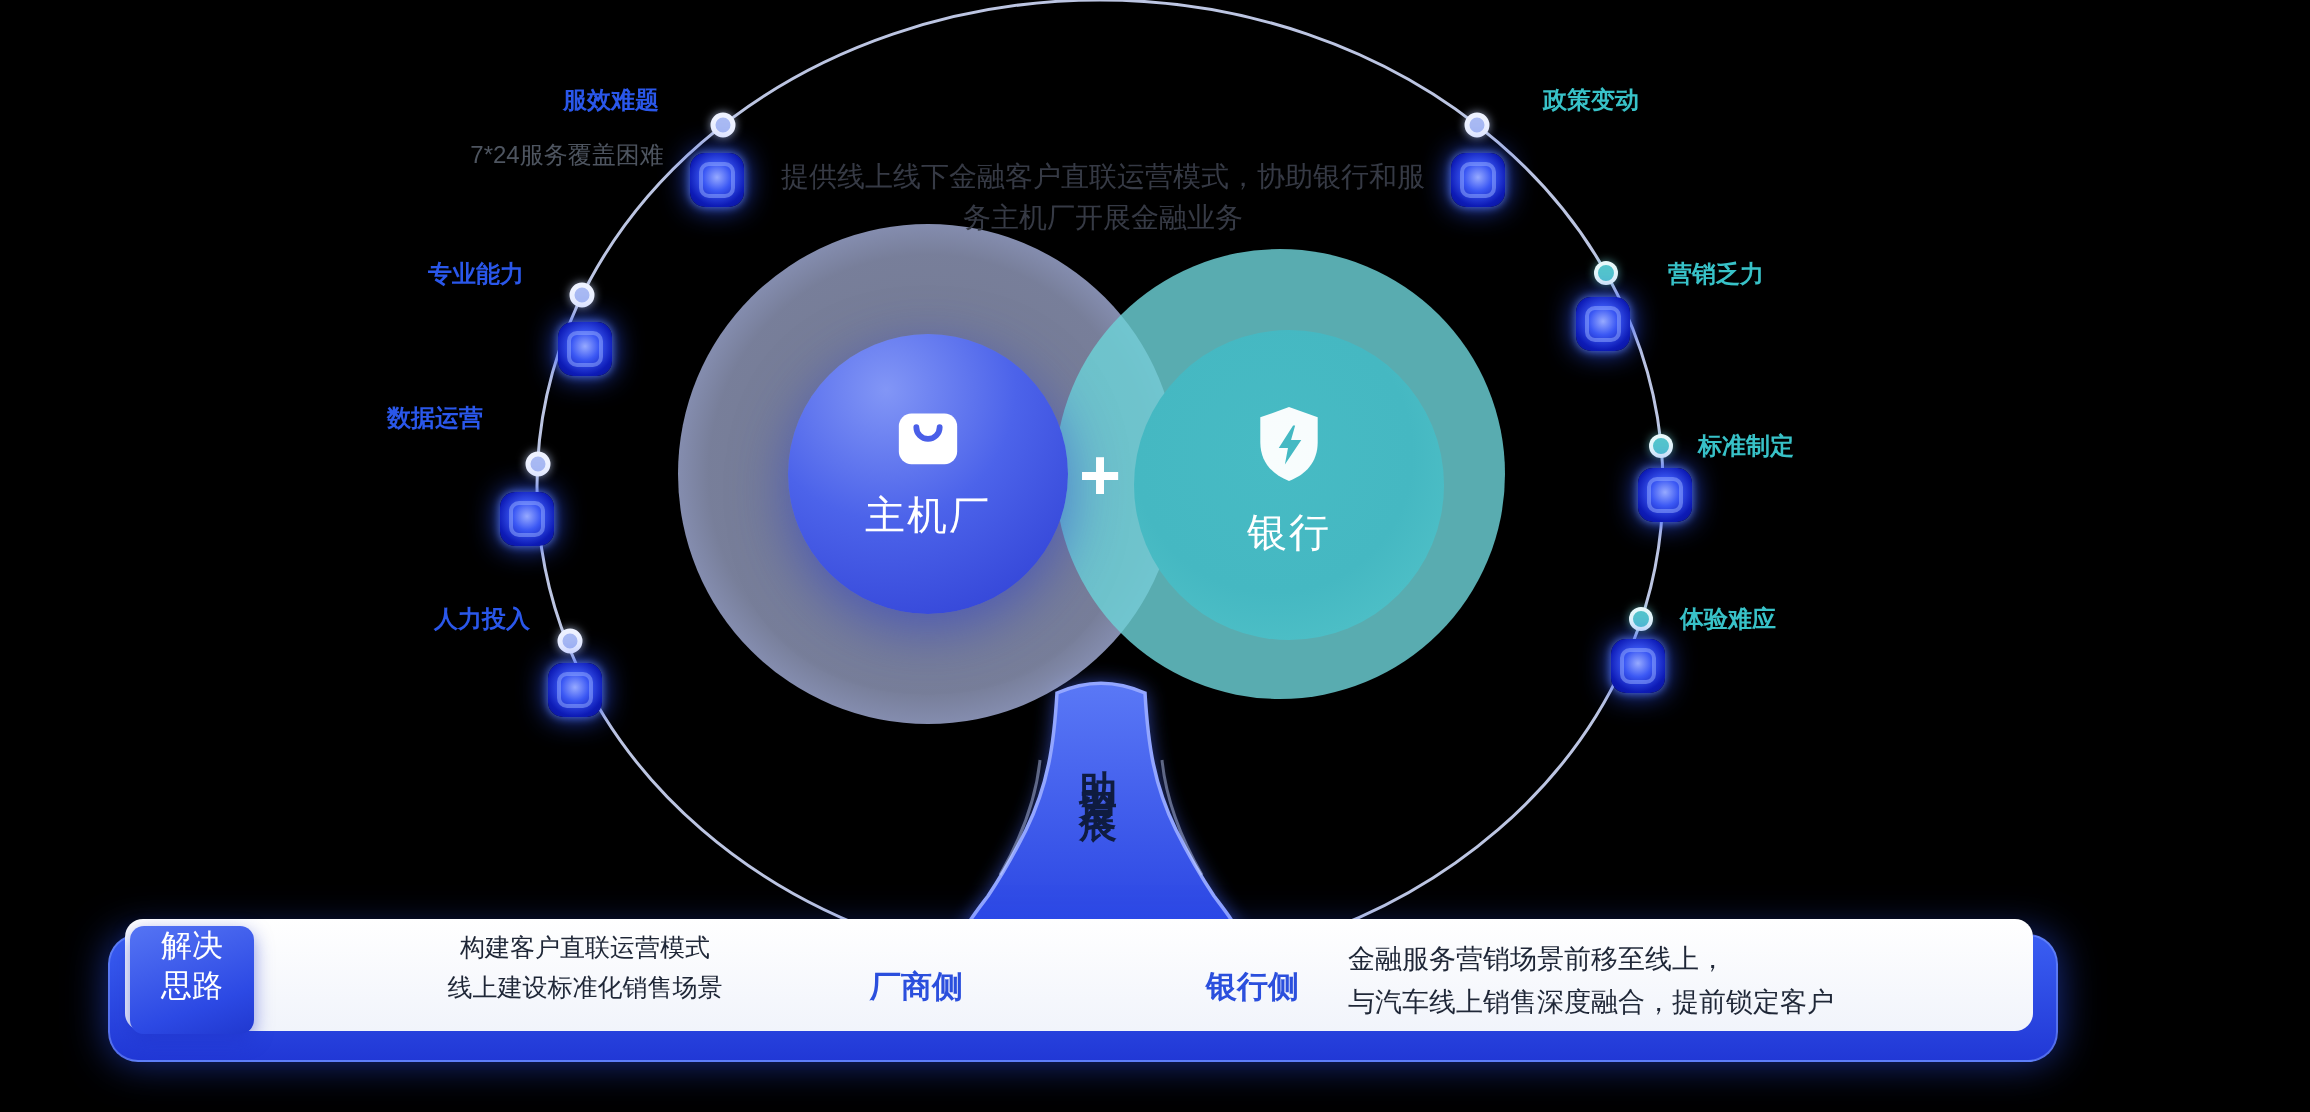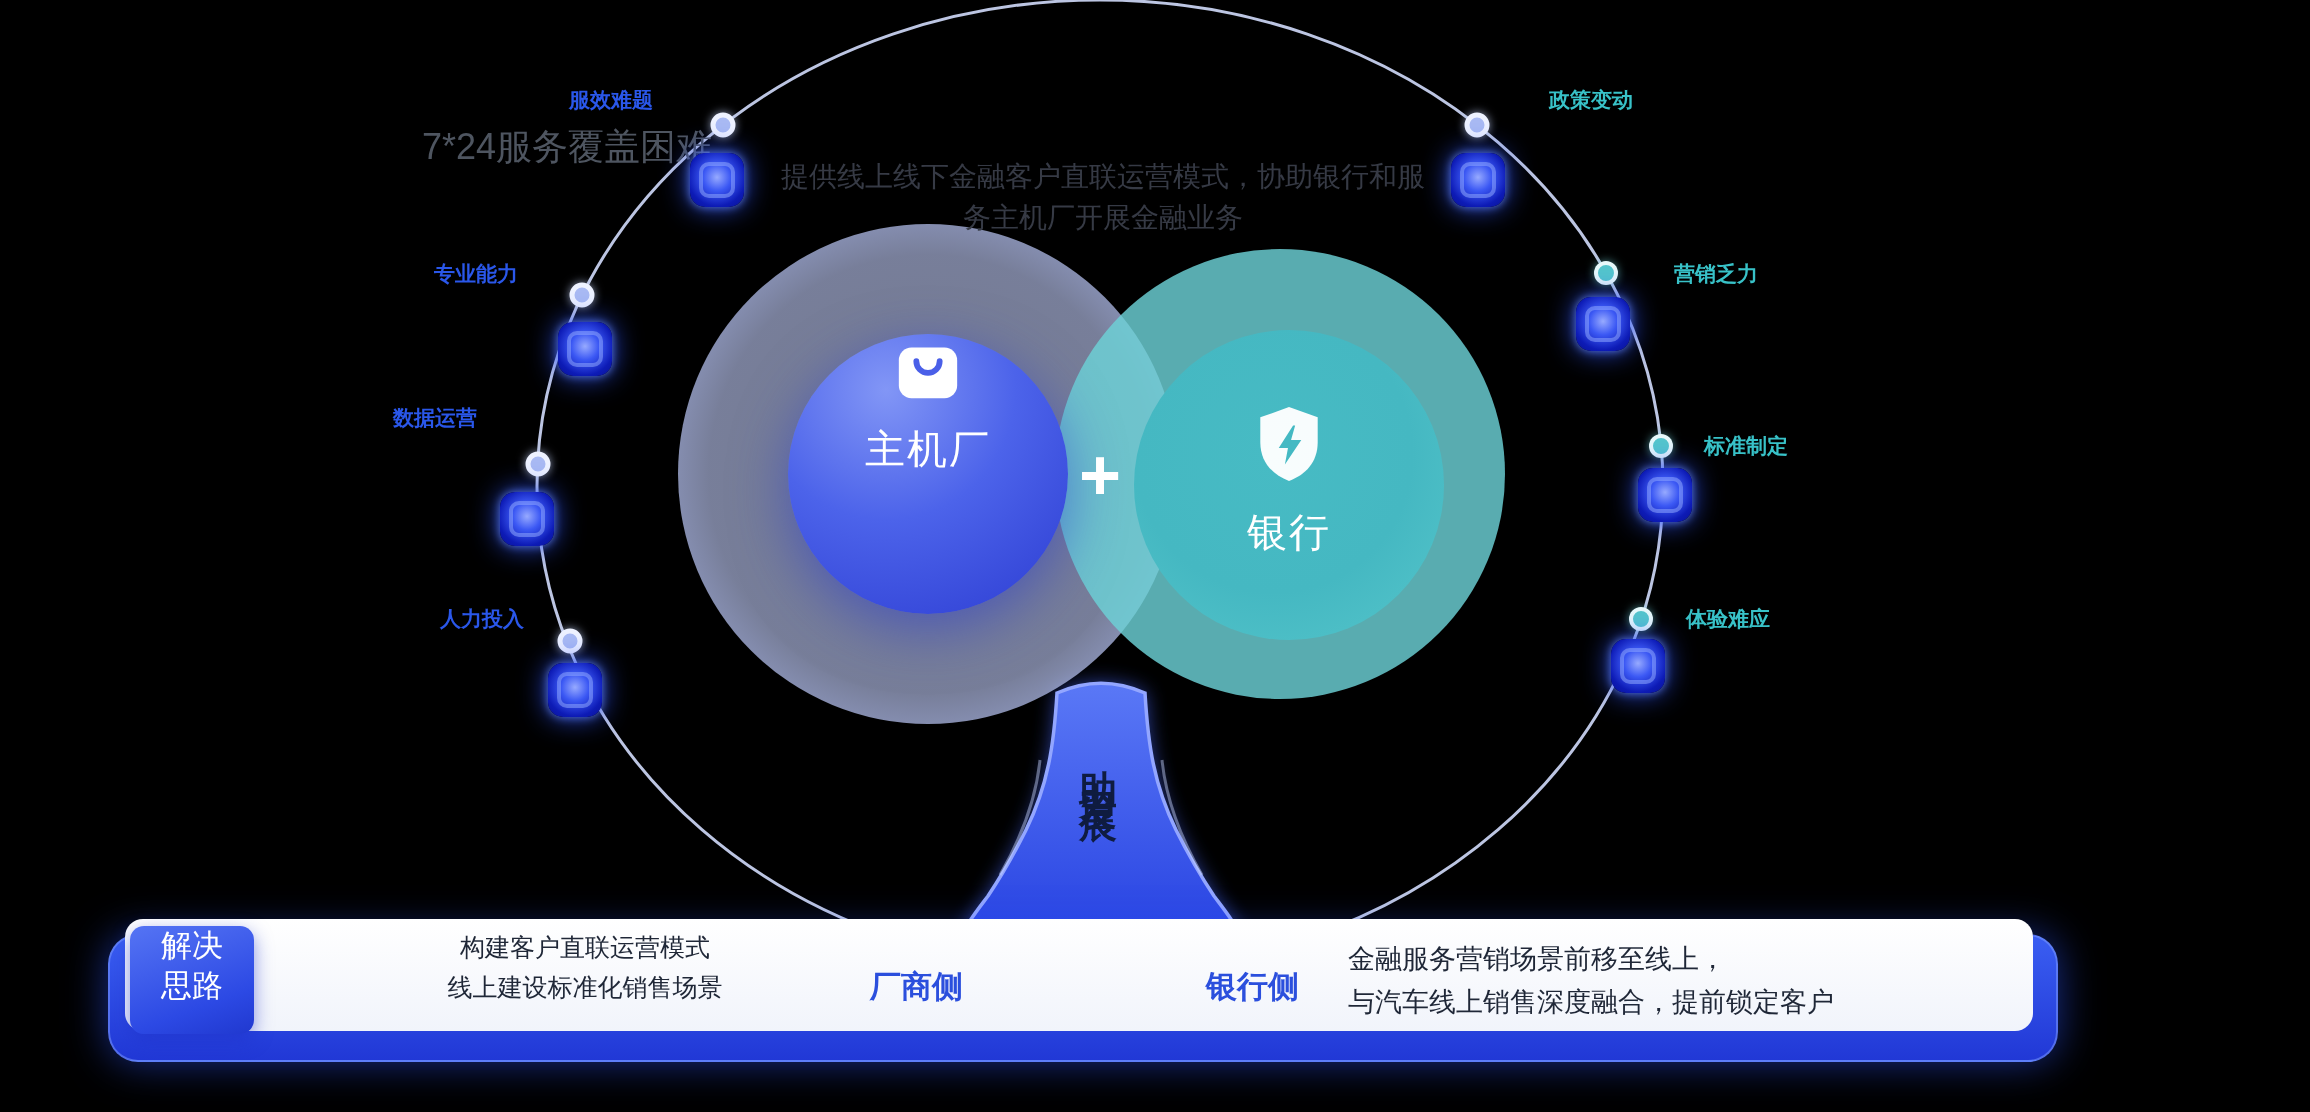--- a/index.html
+++ b/index.html
@@ -13,36 +13,36 @@
   .halo-left{position:absolute;left:678px;top:224px;width:500px;height:500px;border-radius:50%;
     background:radial-gradient(circle, rgba(197,207,248,.58) 0%, rgba(193,204,248,.62) 62%, rgba(182,195,246,.80) 80%, rgba(168,184,242,.38) 100%);z-index:2;}
   .teal-outer{position:absolute;left:1055px;top:249px;width:450px;height:450px;border-radius:50%;
     background:rgba(109,210,215,.82);z-index:3;}
   .teal-inner{position:absolute;left:1134px;top:330px;width:310px;height:310px;border-radius:50%;
     background:radial-gradient(circle at 45% 40%, #47bbc4 0%, #45b8c2 55%, #55c6cb 100%);z-index:4;
     display:flex;flex-direction:column;align-items:center;justify-content:center;gap:20px;padding-bottom:8px;box-sizing:border-box;}
   .blue-inner{position:absolute;left:788px;top:334px;width:280px;height:280px;border-radius:50%;
     background:radial-gradient(circle at 35% 20%, #8296f6 0%, #4c63ea 45%, #2c3cd2 100%);
     box-shadow:0 16px 55px rgba(43,62,208,.55);z-index:5;
-    display:flex;flex-direction:column;align-items:center;gap:18px;padding-bottom:6px;box-sizing:border-box;}
+    display:flex;flex-direction:column;align-items:center;justify-content:center;gap:18px;padding-bottom:6px;box-sizing:border-box;}
   .circle-label{color:#fff;font-size:40px;font-weight:500;letter-spacing:2px;}
   .plus{position:absolute;left:1100px;top:478px;transform:translate(-50%,-54%);color:#fff;
         font-size:72px;font-weight:bold;z-index:6;}
 
   
   .pills{position:absolute;left:1103px;top:92px;transform:translateX(-50%);display:flex;gap:30px;z-index:6;}
   .pill{background:#3dacb7;color:#fff;font-size:27px;padding:9px 28px;border-radius:26px;white-space:nowrap;}
   .desc{position:absolute;left:1103px;top:157px;transform:translateX(-50%);width:960px;text-align:center;
         font-size:28px;line-height:1.45;color:#363a45;font-weight:500;z-index:6;}
 
   
-  .side-label{position:absolute;transform:translate(-50%,-50%);font-weight:bold;font-size:21px;white-space:nowrap;z-index:6;}
+  .side-label{position:absolute;transform:translate(-50%,-50%);font-weight:bold;font-size:24px;white-space:nowrap;z-index:6;}
   .side-label.blue{color:#2a57ea;}
   .side-label.teal{color:#38c2c8;}
-  .sub-label{position:absolute;transform:translate(-50%,-50%);font-size:36px;color:#4e5560;font-weight:500;white-space:nowrap;z-index:6;}
+  .sub-label{position:absolute;transform:translate(-50%,-50%);font-size:24px;color:#4e5560;font-weight:500;white-space:nowrap;z-index:6;margin-top:8px;}
   .dot{position:absolute;transform:translate(-50%,-50%);border-radius:50%;z-index:6;}
   .dot.blue{width:15px;height:15px;border:5px solid #eef2ff;background:#a9baf3;box-shadow:0 0 10px rgba(200,215,255,.7);}
   .dot.teal{width:16px;height:16px;border:4px solid rgba(240,252,252,.95);background:#54c6cc;box-shadow:0 0 10px rgba(120,220,225,.6);}
   .glow-node{position:absolute;width:54px;height:54px;border-radius:15px;transform:translate(-50%,-50%);z-index:6;
     background:radial-gradient(circle at 50% 45%, #97aaff 0%, #3b58f4 34%, #0d1bb6 72%, #091294 100%);
     box-shadow:0 0 28px rgba(47,84,255,.9),0 0 8px rgba(130,160,255,.8);}
   .glow-node::after{content:"";position:absolute;inset:9px;border-radius:10px;border:4px solid rgba(150,173,255,.5);}
 
   
   .trunk-text{position:absolute;left:1072px;top:740px;writing-mode:vertical-rl;text-orientation:upright;

